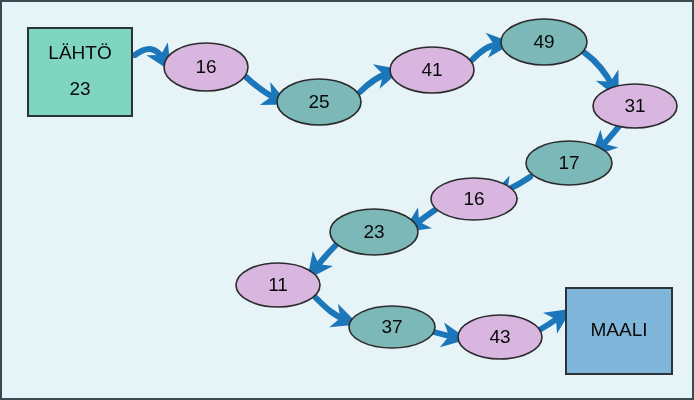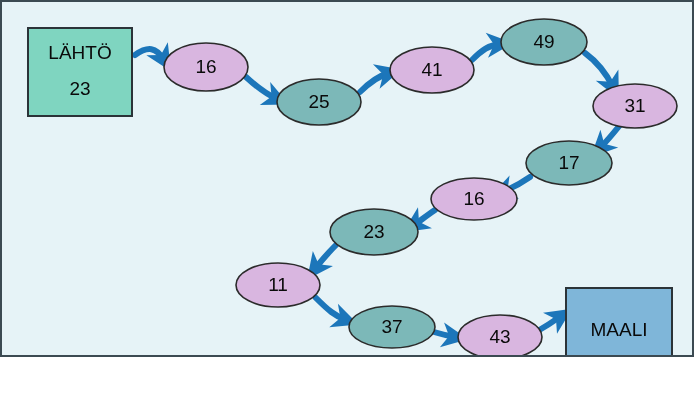--- a/index.html
+++ b/index.html
@@ -47,21 +47,21 @@
     stroke-width: 2;
   }
   .edge-path {
     fill: none;
     stroke-linecap: round;
   }
 </style>
 </head>
 <body>
 
-<div id="canvas" style="width: 694px; height: 357px; background: rgb(230, 243, 247); border-color: rgb(59, 74, 82);">
+<div id="canvas" style="width: 694px; height: 400px; background: rgb(230, 243, 247); border-color: rgb(59, 74, 82);">
   <svg id="diagram-svg" viewBox="0 0 694 400">
     <defs>
       <marker id="arrowhead" markerWidth="5" markerHeight="5" refX="2.4" refY="2.3" orient="auto" markerUnits="strokeWidth">
         <path d="M 0.2 0.2 L 4.6 2.3 L 0.2 4.4 L 1.4 2.3 Z" fill="#1c76ba"></path>
       </marker>
     </defs>
     <g id="edges-layer">
         <path d="M 133 53 C 146 44 154 45 162 58" class="edge-path" stroke="#1c76ba" stroke-width="6" marker-end="url(#arrowhead)"></path>
         <path d="M 244 75 C 257 87 264 92 275 97" class="edge-path" stroke="#1c76ba" stroke-width="6" marker-end="url(#arrowhead)"></path>
         <path d="M 358 90 C 368 80 376 74 387 71" class="edge-path" stroke="#1c76ba" stroke-width="6" marker-end="url(#arrowhead)"></path>

